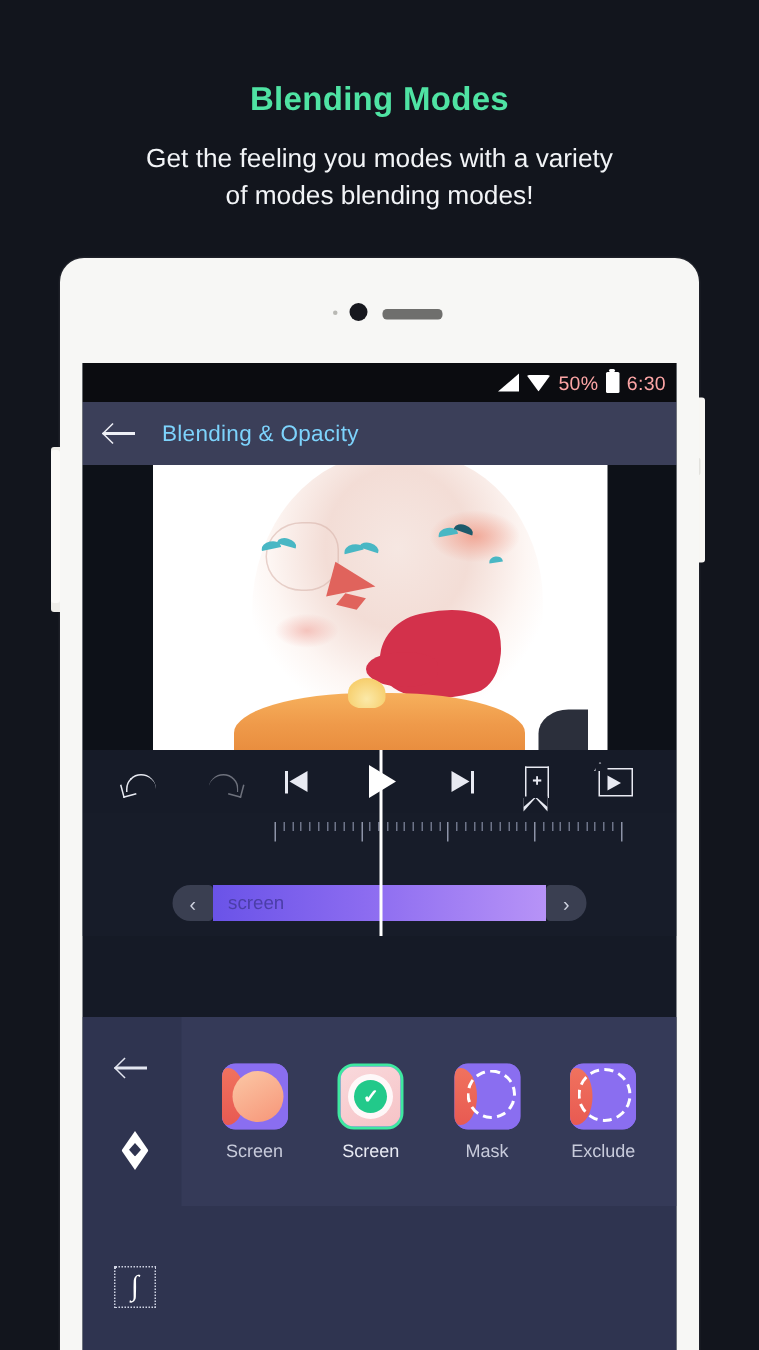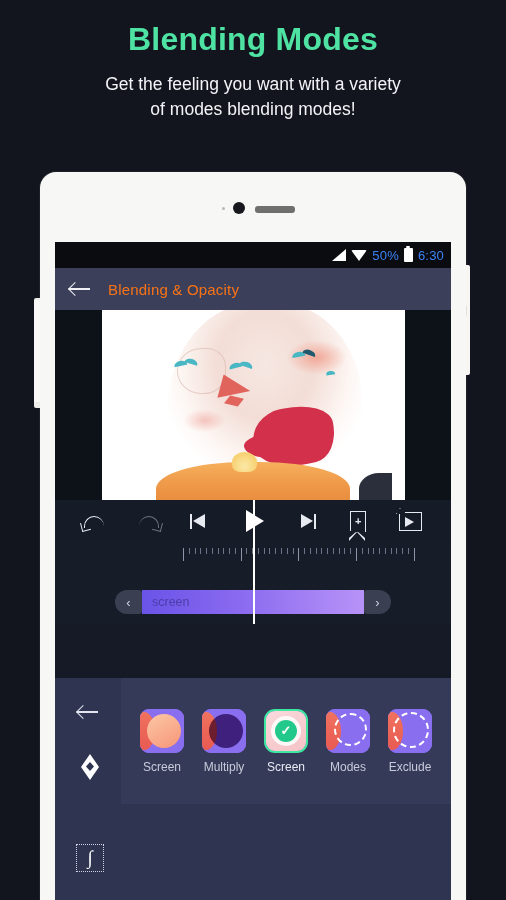--- a/index.html
+++ b/index.html
@@ -14,22 +14,22 @@
     width: 506px; height: 900px;
     background: #12151d;
   }
 
   
   .promo {
     position: absolute; top: 0; left: 0; width: 506px;
     text-align: center;
   }
   .promo-title {
-    margin-top: 21px;
-    font-size: 32px;
+    margin-top: 53px;
+    font-size: 22px;
     font-weight: bold;
     color: #4fe3a3;
     letter-spacing: 0.2px;
   }
   .promo-sub {
     margin-top: 14px;
     font-size: 17.5px;
     line-height: 25px;
     color: #f2f4f7;
     font-weight: 400;
@@ -85,21 +85,21 @@
   }
 
   
   .statusbar {
     height: 26px; width: 100%;
     background: #0b0c10;
     display: flex; align-items: center; justify-content: flex-end;
     padding-right: 7px;
     gap: 5px;
   }
-  .sb-text { color: #3b82f6; font-size: 13px; font-weight: 500; letter-spacing: 0.2px;}
+  .sb-text { color: #fca5a5; font-size: 13px; font-weight: 500; letter-spacing: 0.2px;}
   .sig { width: 15px; height: 12px; position: relative; }
   .sig::after {
     content:''; position:absolute; right:0; bottom:0;
     width:0; height:0;
     border-left: 14px solid transparent;
     border-bottom: 12px solid #ffffff;
   }
   .wifi { width: 16px; height: 12px; position: relative; }
   .wifi::after {
     content:''; position:absolute; left:0; top:1px;
@@ -119,21 +119,21 @@
   }
 
   
   .app-bar {
     height: 42px; width: 100%;
     background: #3b3f59;
     display: flex; align-items: center;
     padding-left: 14px;
     gap: 17px;
   }
-  .app-bar-title { color: #f97316; font-size: 15px; letter-spacing:0.2px; }
+  .app-bar-title { color: #7dd3fc; font-size: 15px; letter-spacing:0.2px; }
 
   .ic-arrow-left {
     width: 22px; height: 16px; position: relative; flex: 0 0 auto;
   }
   .ic-arrow-left::before {
     content:''; position:absolute; left:0; top:7px;
     width:21px; height:1.6px; background:#eef0f6;
   }
   .ic-arrow-left::after {
     content:''; position:absolute; left:0.5px; top:3px;
@@ -534,21 +534,21 @@
   }
 </style>
 </head>
 <body>
 
 <div id="root">
 
   <div class="promo">
     <div class="promo-title">Blending Modes</div>
     <div class="promo-sub">
-      <div>Get the feeling you want with a variety</div>
+      <div>Get the feeling you modes with a variety</div>
       <div>of modes blending modes!</div>
     </div>
   </div>
 
   <div class="device-side side-left"></div>
   <div class="device-side side-left2"></div>
   <div class="device-side side-right"></div>
   <div class="device-side side-right-notch"></div>
 
   <div class="device">
@@ -691,45 +691,37 @@
 
             <div class="mode">
               <div class="thumb">
                 <div class="t-bg-purple"></div>
                   <div class="t-red-left"></div>
                 <div class="t-circle t-normal"></div>
               </div>
               <div class="mode-label">Screen</div>
             </div>
 
-            <div class="mode">
-              <div class="thumb">
-                <div class="t-bg-purple"></div>
-                  <div class="t-red-left"></div>
-                <div class="t-circle t-multiply"></div>
-              </div>
-              <div class="mode-label">Multiply</div>
-            </div>
 
             <div class="mode">
               <div class="thumb sel">
                 <div class="t-screen-bg"></div>
                 <div class="t-screen-ring"></div>
                 <div class="t-check">✓</div>
               </div>
               <div class="mode-label active">Screen</div>
             </div>
 
             <div class="mode">
               <div class="thumb">
                 <div class="t-bg-purple"></div>
                   <div class="t-red-left"></div>
                 <div class="t-dash"></div>
               </div>
-              <div class="mode-label">Modes</div>
+              <div class="mode-label">Mask</div>
             </div>
 
             <div class="mode">
               <div class="thumb">
                 <div class="t-bg-purple"></div>
                   <div class="t-red-left"></div>
                 <div class="t-dash" style="left:5px;top:3px;width:36px;height:36px"></div>
               </div>
               <div class="mode-label">Exclude</div>
             </div>

